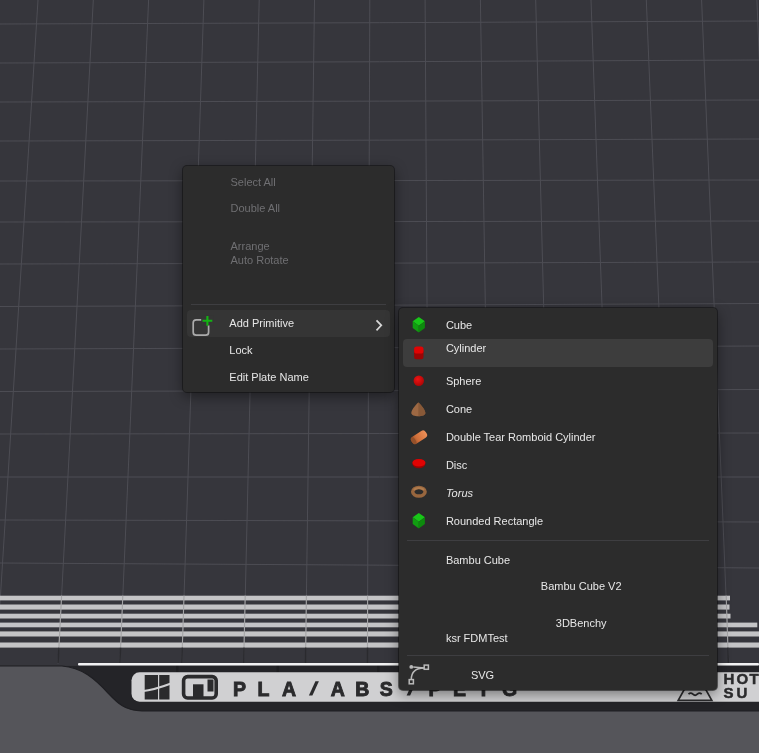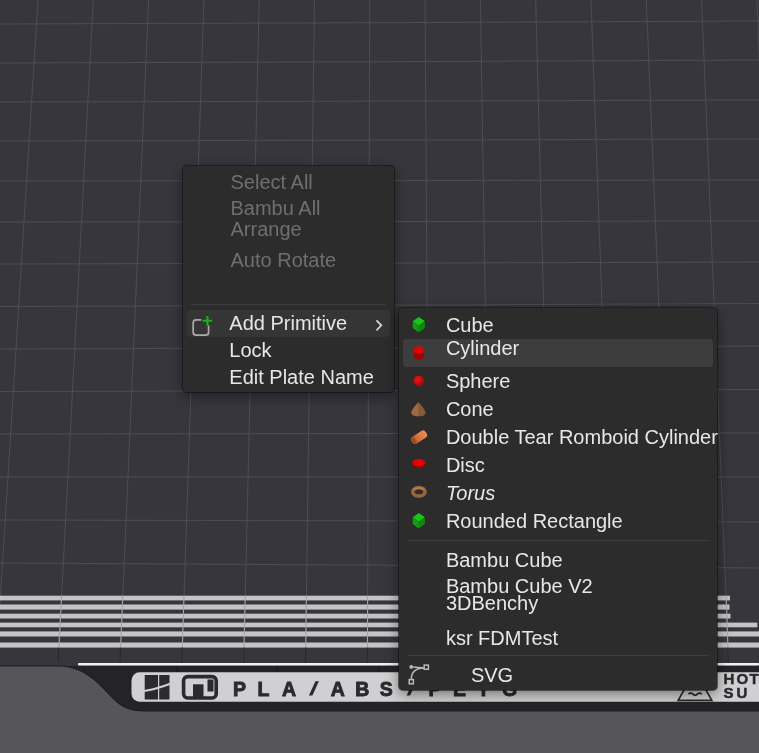--- a/index.html
+++ b/index.html
@@ -1,19 +1,19 @@
 <!DOCTYPE html>
 <html><head><meta charset="utf-8">
 <style>
 html,body{margin:0;padding:0;background:#36363c;width:759px;height:753px;overflow:hidden;
 font-family:"Liberation Sans",sans-serif;}
 #stage{position:relative;width:759px;height:753px;}
 .menu{position:absolute;background:#2c2c2c;border-radius:4px;
 box-shadow:0 0 0 1px rgba(15,15,15,.55), 0 4px 14px rgba(0,0,0,.45);z-index:2;}
-.mi{position:absolute;left:0;right:0;font-size:20px;color:#e7e7e7;white-space:nowrap;}
+.mi{position:absolute;left:0;right:0;font-size:11px;color:#e7e7e7;white-space:nowrap;}
 .dis{color:#6f6f72;}
 .hl{position:absolute;left:4px;right:4px;border-radius:4px;}
 .sep{position:absolute;left:8px;right:8px;height:1px;background:#3e3e41;}
 #icons{position:absolute;left:0;top:0;z-index:3;pointer-events:none;}
 #bg{position:absolute;left:0;top:0;z-index:0;}
 </style></head>
 <body>
 <div id="stage">
 <svg id="bg" width="759" height="753" viewBox="0 0 759 753">
  <rect x="0" y="0" width="759" height="753" fill="#36363c"></rect>
@@ -119,44 +119,44 @@
   <text x="723.5" y="683.8">H</text>
         <text x="736.5" y="683.8">O</text>
         <text x="749.5" y="683.8">T</text>
   <text x="723.5" y="698.2">S</text>
         <text x="736.5" y="698.2">U</text>
  </g>
 </svg>
 
 <div class="menu" id="m1" style="left:183px;top:165.5px;width:211px;height:226px;">
  <div class="mi dis" style="top:3.5px;height:26px;line-height:26px;padding-left:47.5px;">Select All</div>
- <div class="mi dis" style="top:29.5px;height:26px;line-height:26px;padding-left:47.5px;">Bambu All</div>
- <div class="mi dis" style="top:50px;height:26px;line-height:26px;padding-left:47.5px;">Arrange</div>
+ <div class="mi dis" style="top:29.5px;height:26px;line-height:26px;padding-left:47.5px;">Double All</div>
+ <div class="mi dis" style="top:67px;height:26px;line-height:26px;padding-left:47.5px;">Arrange</div>
  <div class="mi dis" style="top:81.5px;height:26px;line-height:26px;padding-left:47.5px;">Auto Rotate</div>
  <div class="sep" style="top:138.2px;"></div>
  <div class="hl" style="top:144.3px;height:27px;background:#353535;"></div>
  <div class="mi" style="top:171.3px;height:27px;line-height:27px;padding-left:46.3px;">Lock</div>
  <div class="mi" style="top:144.3px;height:27px;line-height:27px;padding-left:46.3px;">Add Primitive</div>
  <div class="mi" style="top:198.3px;height:27px;line-height:27px;padding-left:46.3px;">Edit Plate Name</div>
 </div>
 
 <div class="menu" id="m2" style="left:399px;top:307.5px;width:317.5px;height:382.5px;">
  <div class="hl" style="top:31.3px;height:28px;background:#3d3d3d;"></div>
  <div class="mi" style="top:3.3px;height:28px;line-height:28px;padding-left:46.9px;">Cube</div>
  <div class="mi" style="top:26px;height:28px;line-height:28px;padding-left:46.9px;">Cylinder</div>
  <div class="mi" style="top:59.3px;height:28px;line-height:28px;padding-left:46.9px;">Sphere</div>
  <div class="mi" style="top:87.3px;height:28px;line-height:28px;padding-left:46.9px;">Cone</div>
  <div class="mi" style="top:115.3px;height:28px;line-height:28px;padding-left:46.9px;">Double Tear Romboid Cylinder</div>
  <div class="mi" style="top:143.3px;height:28px;line-height:28px;padding-left:46.9px;">Disc</div>
  <div class="mi" style="top:171.3px;height:28px;line-height:28px;padding-left:46.9px;font-style:italic;">Torus</div>
  <div class="mi" style="top:199.3px;height:28px;line-height:28px;padding-left:46.9px;">Rounded Rectangle</div>
  <div class="sep" style="top:232.5px;"></div>
  <div class="mi" style="top:239.5px;height:26px;line-height:26px;padding-left:46.9px;">Bambu Cube</div>
- <div class="mi" style="top:265.5px;height:26px;line-height:26px;padding-left:46.9px;">Bambu Cube V2</div>
- <div class="mi" style="top:282px;height:26px;line-height:26px;padding-left:46.9px;">3DBenchy</div>
+ <div class="mi" style="top:265.5px;height:26px;line-height:26px;padding-left:46.9px;text-align:center;">Bambu Cube V2</div>
+ <div class="mi" style="top:302px;height:26px;line-height:26px;padding-left:46.9px;text-align:center;">3DBenchy</div>
  <div class="mi" style="top:317.5px;height:26px;line-height:26px;padding-left:46.9px;">ksr FDMTest</div>
  <div class="sep" style="top:347.3px;"></div>
  <div class="mi" style="top:353.5px;height:28px;line-height:28px;padding-left:46.9px;margin-left:25px;">SVG</div>
 </div>
 
 <svg id="icons" width="759" height="753" viewBox="0 0 759 753">
  <defs>
   <radialGradient id="sph" cx="0.4" cy="0.35" r="0.75">
    <stop offset="0" stop-color="#ee1414"></stop>
           <stop offset="1" stop-color="#a30404"></stop>

